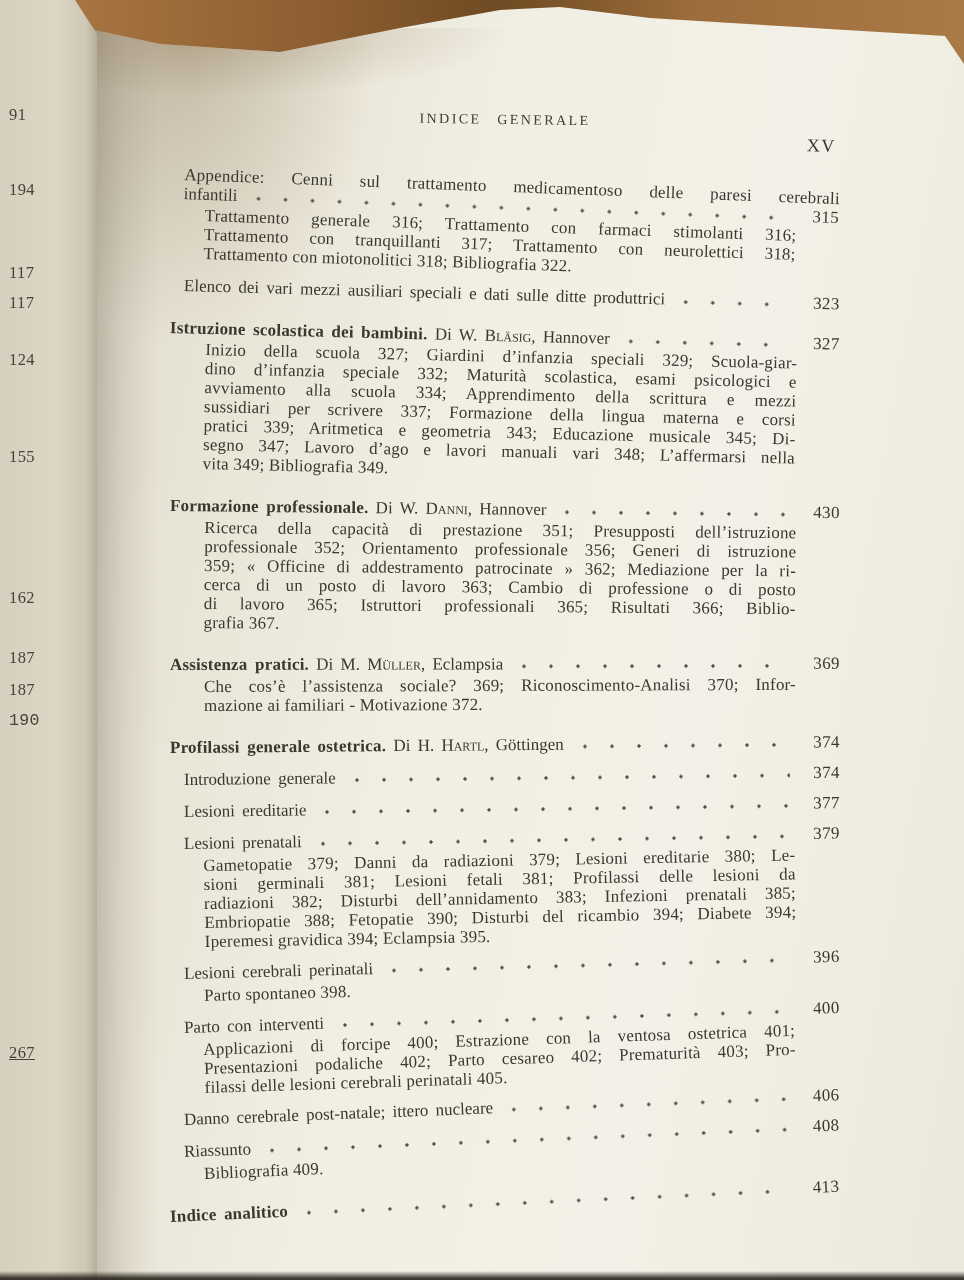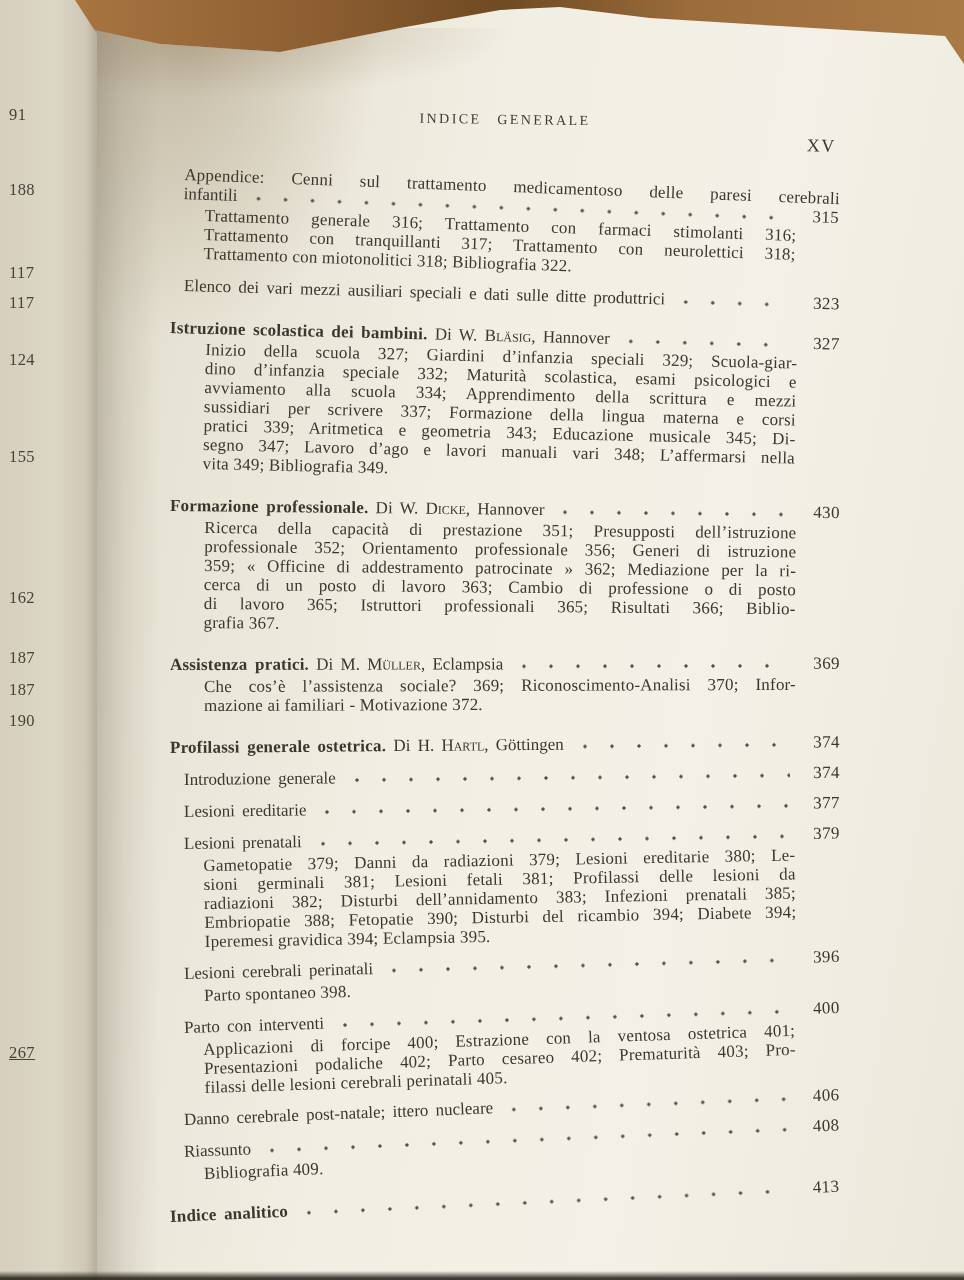--- a/index.html
+++ b/index.html
@@ -100,21 +100,21 @@
             <div class="pl">avviamento alla scuola 334; Apprendimento della scrittura e mezzi</div>
             <div class="pl">sussidiari per scrivere 337; Formazione della lingua materna e corsi</div>
             <div class="pl">pratici 339; Aritmetica e geometria 343; Educazione musicale 345; Di-</div>
             <div class="pl">segno 347; Lavoro d’ago e lavori manuali vari 348; L’affermarsi nella</div>
             <div class="pl last">vita 349; Bibliografia 349.</div>
           </div>
           <div class="block main" style="transform: rotate(0.611132deg);">
             <div class="row">
               <span class="bold">Formazione professionale.</span>
               <span>&nbsp;Di W.&nbsp;</span>
-              <span class="sc">Dicke</span>
+              <span class="sc">Danni</span>
               <span>, Hannover</span>
               <span class="lead"></span>
               <span class="num">430</span>
             </div>
           </div>
           <div class="block para" style="transform: rotate(0.511509deg);">
             <div class="pl">Ricerca della capacità di prestazione 351; Presupposti dell’istruzione</div>
             <div class="pl">professionale 352; Orientamento professionale 356; Generi di istruzione</div>
             <div class="pl">359; « Officine di addestramento patrocinate » 362; Mediazione per la ri-</div>
             <div class="pl">cerca di un posto di lavoro 363; Cambio di professione o di posto</div>
@@ -217,25 +217,25 @@
               <span class="bold">Indice analitico</span>
               <span class="lead"></span>
               <span class="num">413</span>
             </div>
           </div>
         </div>
     </div>
   </div>
   <div class="left-page">
       <span class="margin-num" style="top: 105px;">91</span>
-      <span class="margin-num" style="top: 180px;">188</span>
+      <span class="margin-num" style="top: 180px;">194</span>
       <span class="margin-num" style="top: 263px;">117</span>
       <span class="margin-num" style="top: 293px;">117</span>
       <span class="margin-num" style="top: 350px;">124</span>
       <span class="margin-num" style="top: 447px;">155</span>
       <span class="margin-num" style="top: 588px; text-align: center;">162</span>
       <span class="margin-num" style="top: 648px;">187</span>
       <span class="margin-num" style="top: 680px;">187</span>
-      <span class="margin-num" style="top: 711px;">190</span>
+      <span class="margin-num" style="top: 711px; font-family: Liberation Mono, monospace;">190</span>
       <span class="margin-num" style="top: 1043px; text-decoration: underline;">267</span>
     </div>
   <div class="bottom-edge"></div>
 </div>
 
 </body></html>

